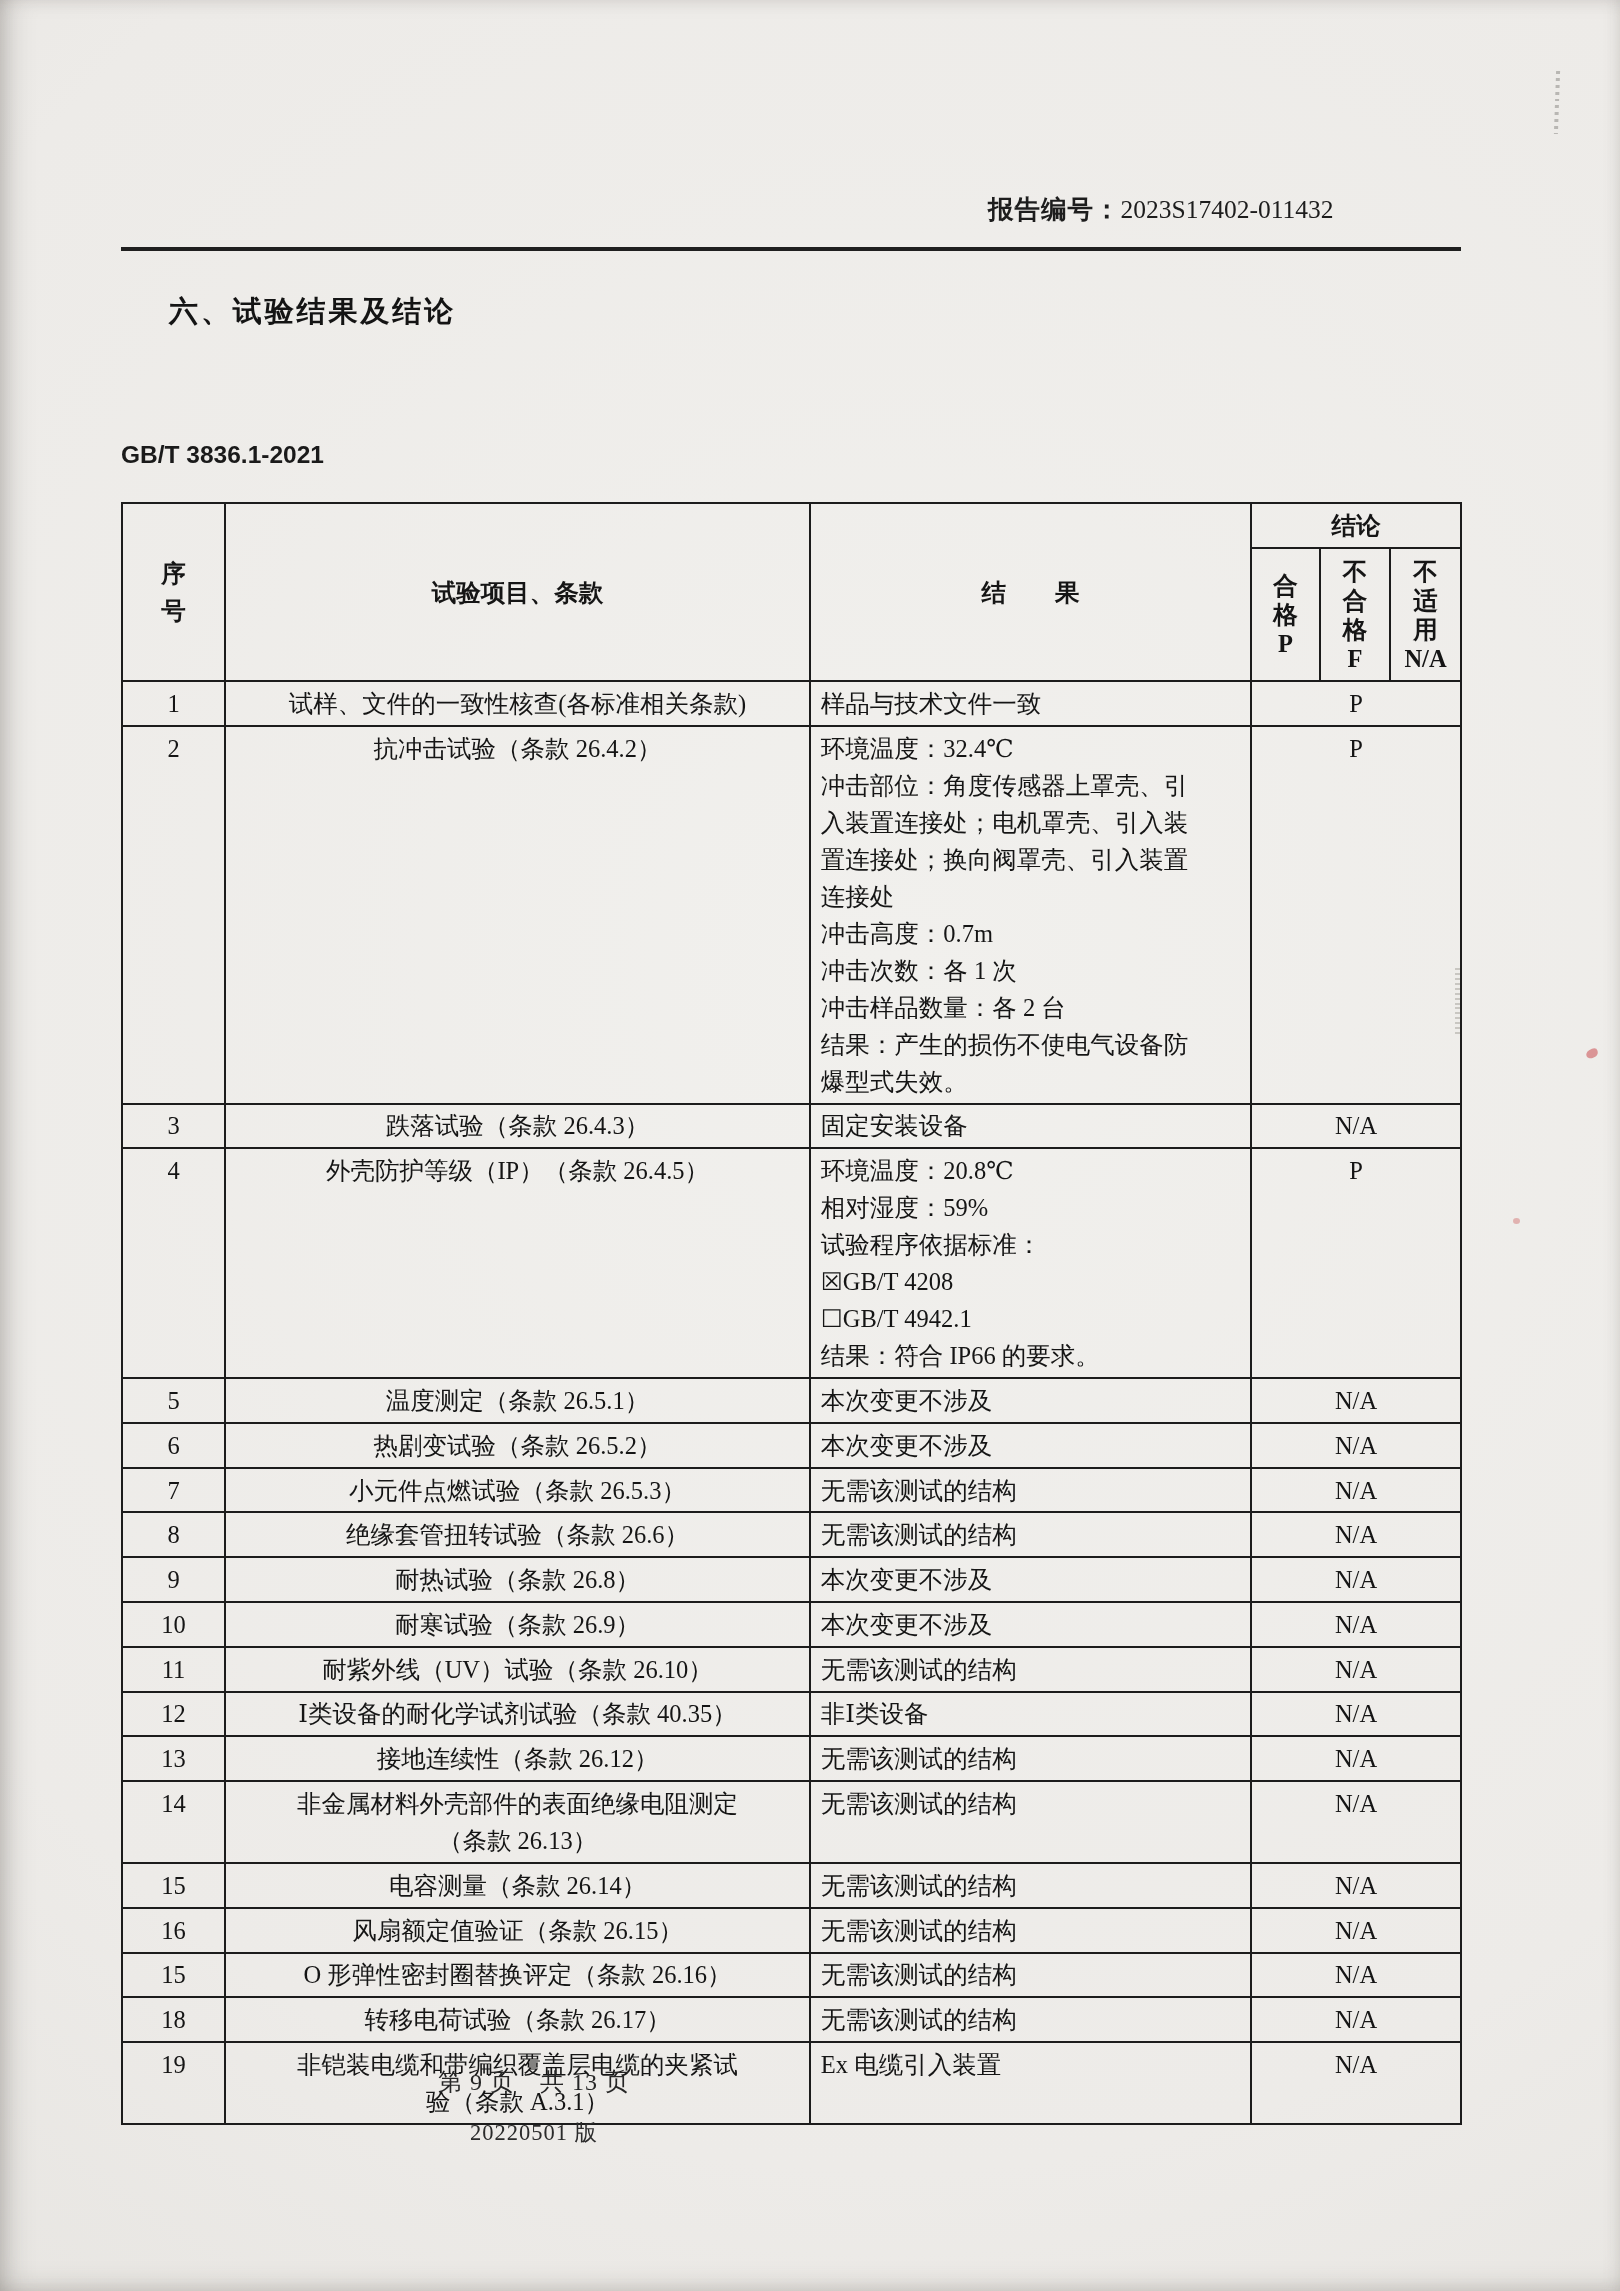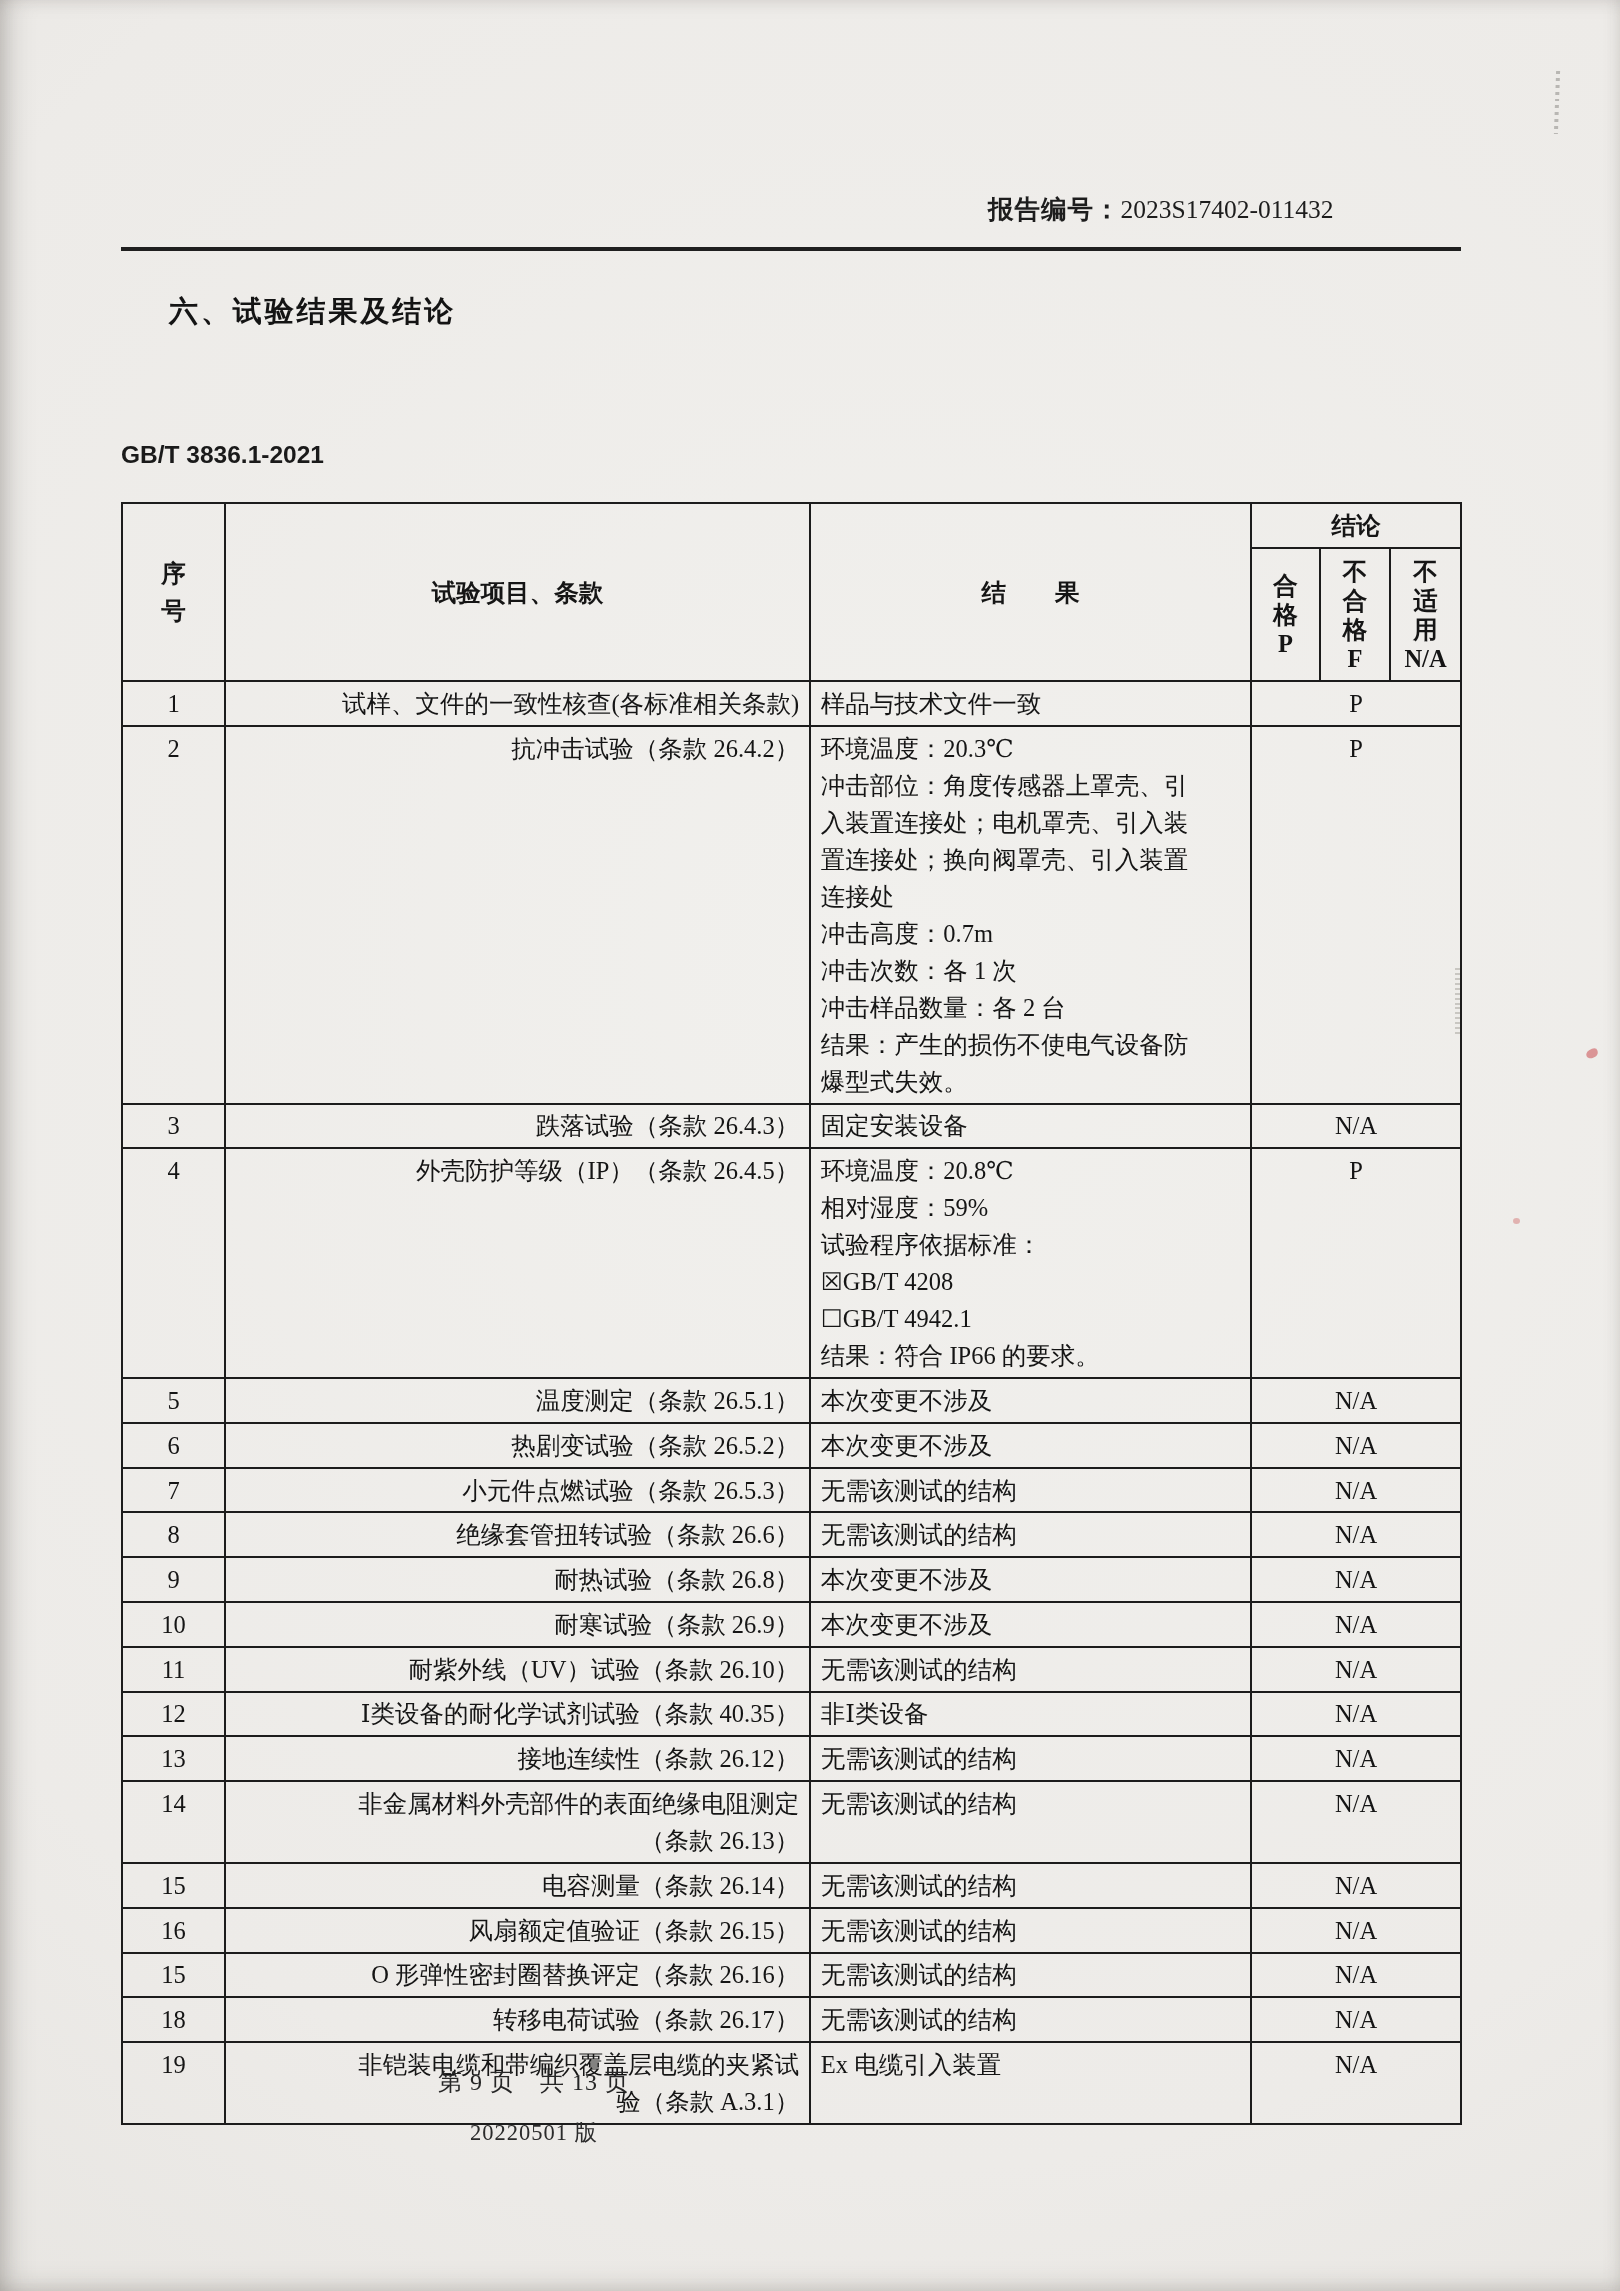--- a/index.html
+++ b/index.html
@@ -75,21 +75,21 @@
     padding:2.9px 9.8px;
   }
   table.results thead th{
     font-weight:bold;text-align:center;vertical-align:middle;
     padding:2px 3.9px;
     margin-top:24px;
   }
   th.h-concl{height:39px;line-height:39px;}
   tr.subhead th{height:127px;line-height:29px;font-weight:bold;}
   td.c-no{text-align:center;padding-left:2px;padding-right:2px;}
-  td.c-item{text-align:right;}
+  td.c-item{text-align:center;}
   td.c-res{text-align:left;}
   td.c-con{text-align:center;}
 
   
   .footer-page{
     position:absolute;left:387px;top:2066px;width:294px;text-align:center;
     font-size:24px;color:#262626;letter-spacing:1px;
   }
   .footer-version{
     position:absolute;left:387px;top:2117px;width:294px;text-align:center;
@@ -168,21 +168,21 @@
     <tr>
       <td class="c-no">1</td>
       <td class="c-item">试样、文件的一致性核查(各标准相关条款)</td>
       <td class="c-res">样品与技术文件一致</td>
       <td class="c-con" colspan="3">P</td>
     </tr>
 
     <tr>
       <td class="c-no">2</td>
       <td class="c-item">抗冲击试验（条款 26.4.2）</td>
-      <td class="c-res">环境温度：20.3℃
+      <td class="c-res">环境温度：32.4℃
 冲击部位：角度传感器上罩壳、引
 入装置连接处；电机罩壳、引入装
 置连接处；换向阀罩壳、引入装置
 连接处
 冲击高度：0.7m
 冲击次数：各 1 次
 冲击样品数量：各 2 台
 结果：产生的损伤不使电气设备防
 爆型式失效。</td>
       <td class="c-con" colspan="3">P</td>

